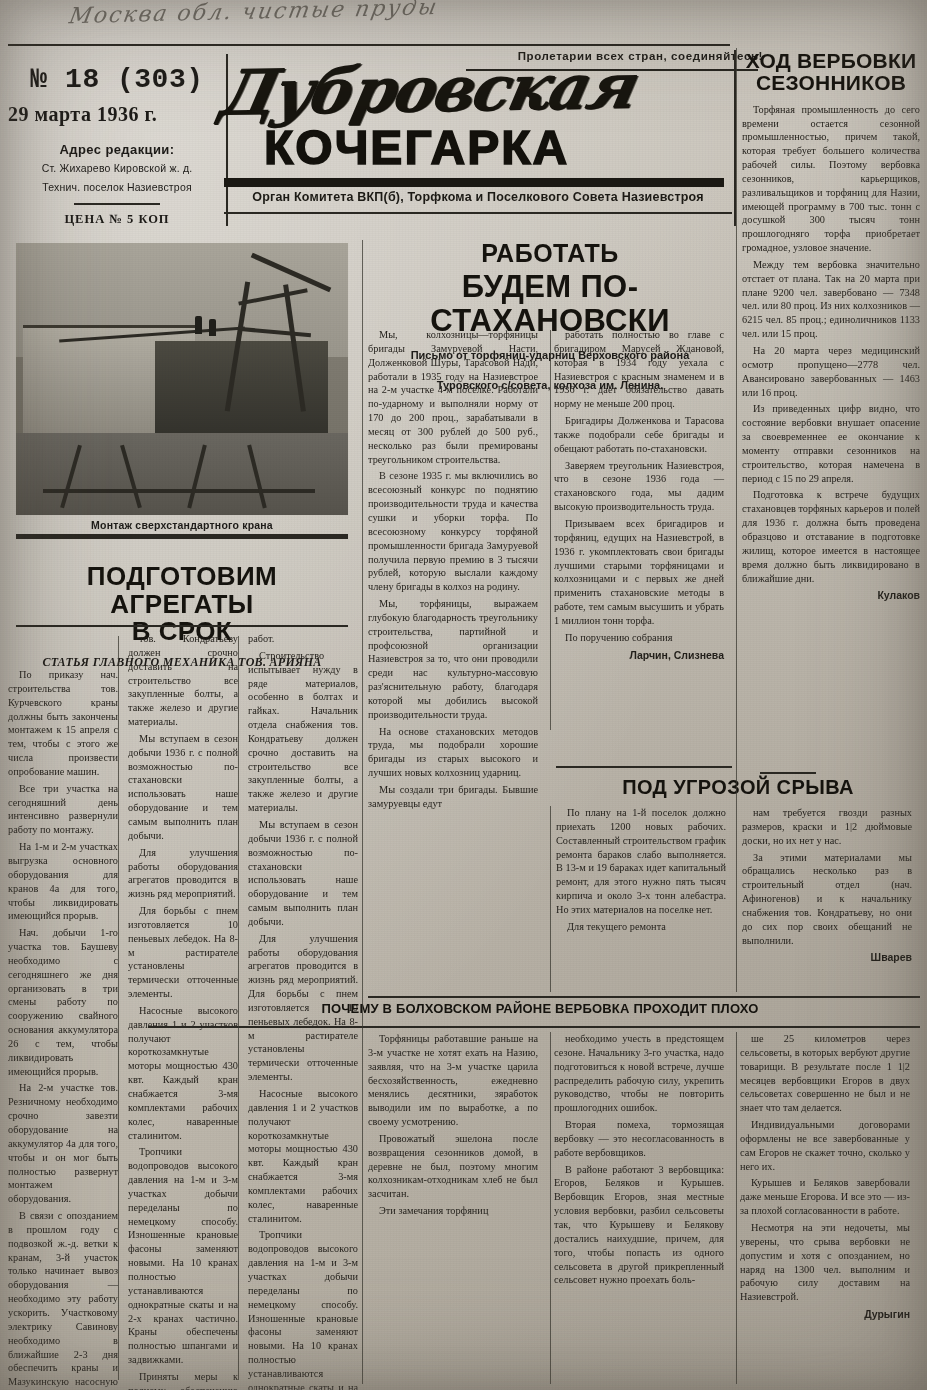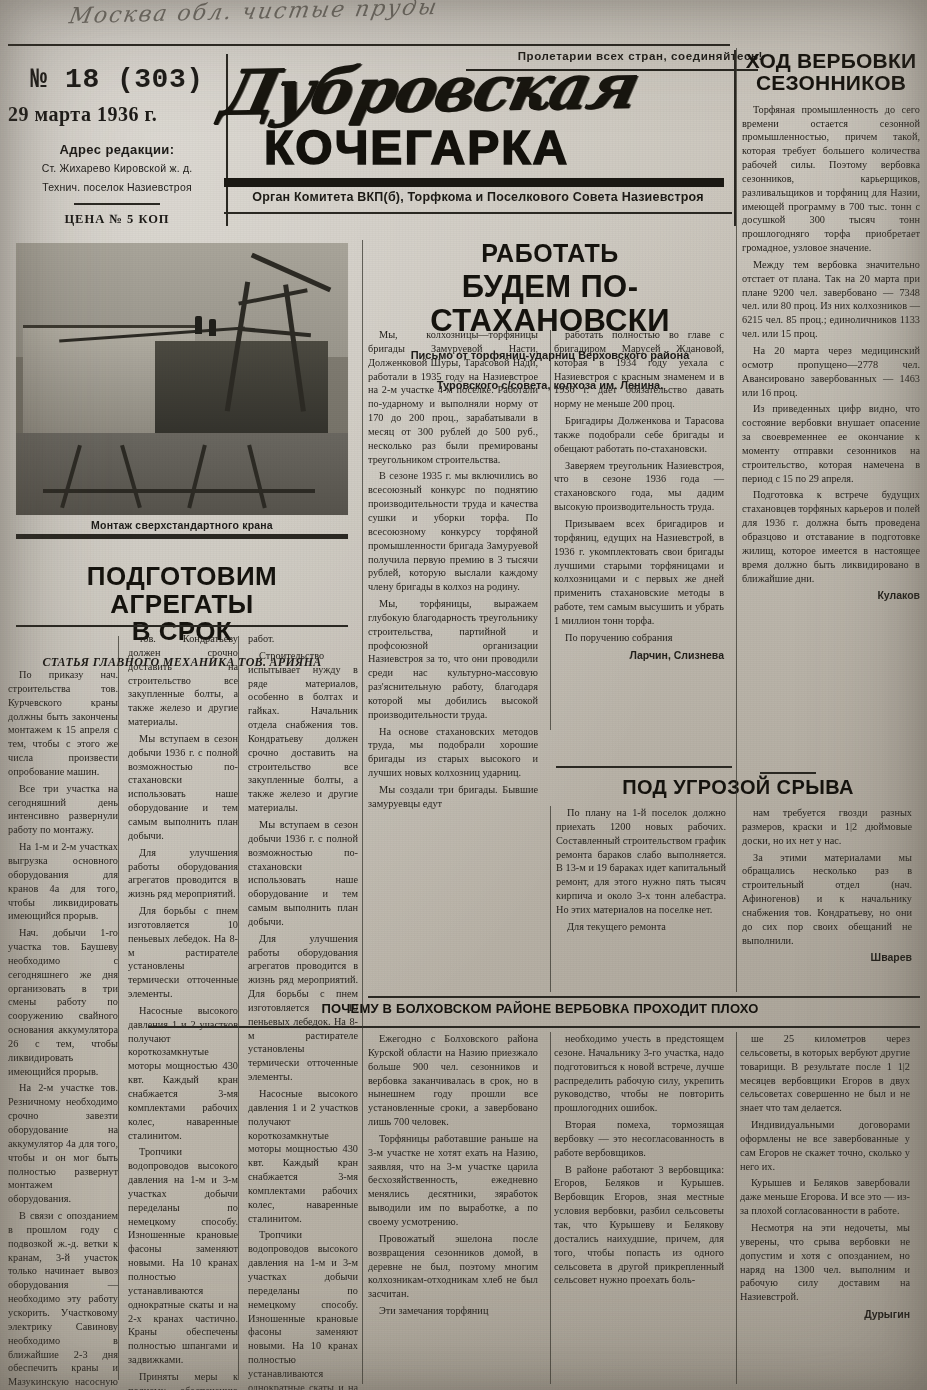--- a/index.html
+++ b/index.html
@@ -323,21 +323,20 @@
         <p>За этими материалами мы обращались несколько раз в строительный отдел (нач. Афиногенов) и к начальнику снабжения тов. Кондратьеву, но они до сих пор своих обещаний не выполнили.</p>
         <div class="sig">Шварев</div>
       </div>
     </div>
 
     <div id="bb-rule-top"></div>
     <div id="bb">ПОЧЕМУ В БОЛХОВСКОМ РАЙОНЕ ВЕРБОВКА ПРОХОДИТ ПЛОХО</div>
     <div id="bb-rule-bot"></div>
     <div id="bot-cols">
       <div class="c body" id="bc1">
-        <p>Ежегодно с Болховского района Курской области на Назию приезжало больше 900 чел. сезонников и вербовка заканчивалась в срок, но в нынешнем году прошли все установленные сроки, а завербовано лишь 700 человек.</p>
         <p>Торфяницы работавшие раньше на 3-м участке не хотят ехать на Назию, заявляя, что на 3-м участке царила бесхозяйственность, ежедневно менялись десятники, зяработок выводили им по выработке, а по своему усмотрению.</p>
         <p>Провожатый эшелона после возвращения сезонников домой, в деревне не был, поэтому многим колхозникам-отходникам хлеб не был засчитан.</p>
         <p>Эти замечания торфяниц</p>
       </div>
       <div class="c body" id="bc2">
         <p>необходимо учесть в предстоящем сезоне. Начальнику 3-го участка, надо подготовиться к новой встрече, лучше распределить рабочую силу, укрепить руководство, чтобы не повторить прошлогодних ошибок.</p>
         <p>Вторая помеха, тормозящая вербовку — это несогласованность в работе вербовщиков.</p>
         <p>В районе работают 3 вербовщика: Егоров, Беляков и Курышев. Вербовщик Егоров, зная местные условия вербовки, разбил сельсоветы так, что Курышеву и Белякову достались наихудшие, причем, для того, чтобы попасть из одного сельсовета в другой прикрепленный сельсовет нужно проехать боль-</p>
       </div>
       <div class="c body" id="bc3">

